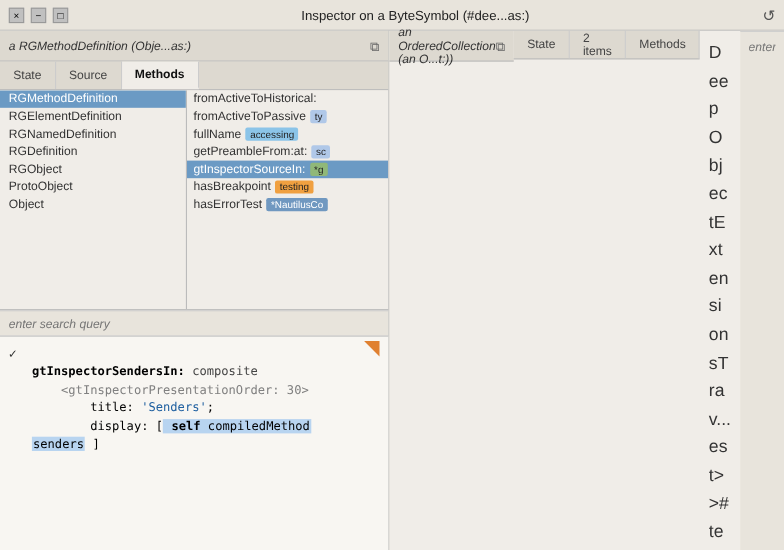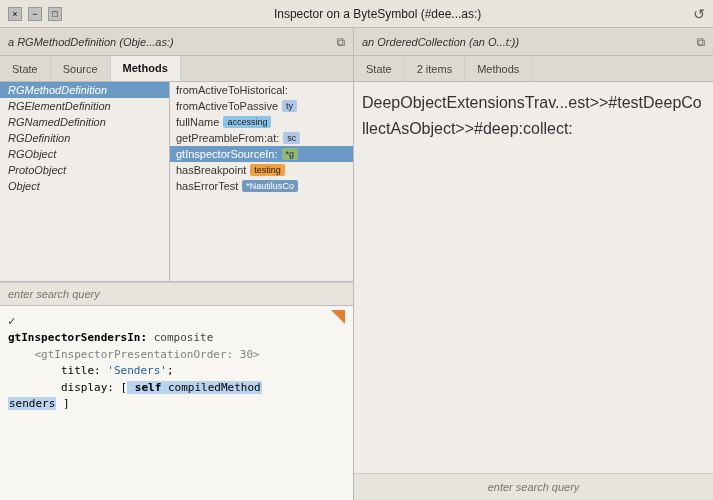--- a/index.html
+++ b/index.html
@@ -59,21 +59,21 @@
       border-right: 1px solid #bbb;
       display: flex;
       flex-direction: column;
       background: #f0ede8;
     }
 
     
     .right-panel {
       flex: 1;
       display: flex;
-      flex-direction: column;
+      flex-direction: row;
       background: #f0ede8;
     }
 
     
     .panel-header {
       display: flex;
       align-items: center;
       justify-content: space-between;
       background: #ddd9d0;
       border-bottom: 1px solid #bbb;
@@ -118,21 +118,20 @@
       display: flex;
       flex: 1;
       overflow: hidden;
       border-bottom: 1px solid #bbb;
     }
     .class-list {
       width: 170px;
       border-right: 1px solid #bbb;
       overflow-y: auto;
       background: #f0ede8;
-      font-style: italic;
     }
     .class-item {
       padding: 2px 8px;
       font-size: 11px;
       cursor: pointer;
       color: #333;
       white-space: nowrap;
     }
     .class-item.selected {
       background: #6b9ac4;
@@ -195,21 +194,21 @@
       padding: 6px 8px;
       font-family: monospace;
       font-size: 11px;
       line-height: 1.5;
       position: relative;
     }
     .checkmark {
       color: #333;
       font-size: 12px;
     }
-    .code-line { white-space: pre; }
+    .code-line { white-space: pre; margin-left: 21px; }
     .code-highlight {
       background: #b8d4f0;
       padding: 0 1px;
     }
     .orange-triangle {
       position: absolute;
       right: 8px;
       top: 4px;
       width: 0;
       height: 0;

